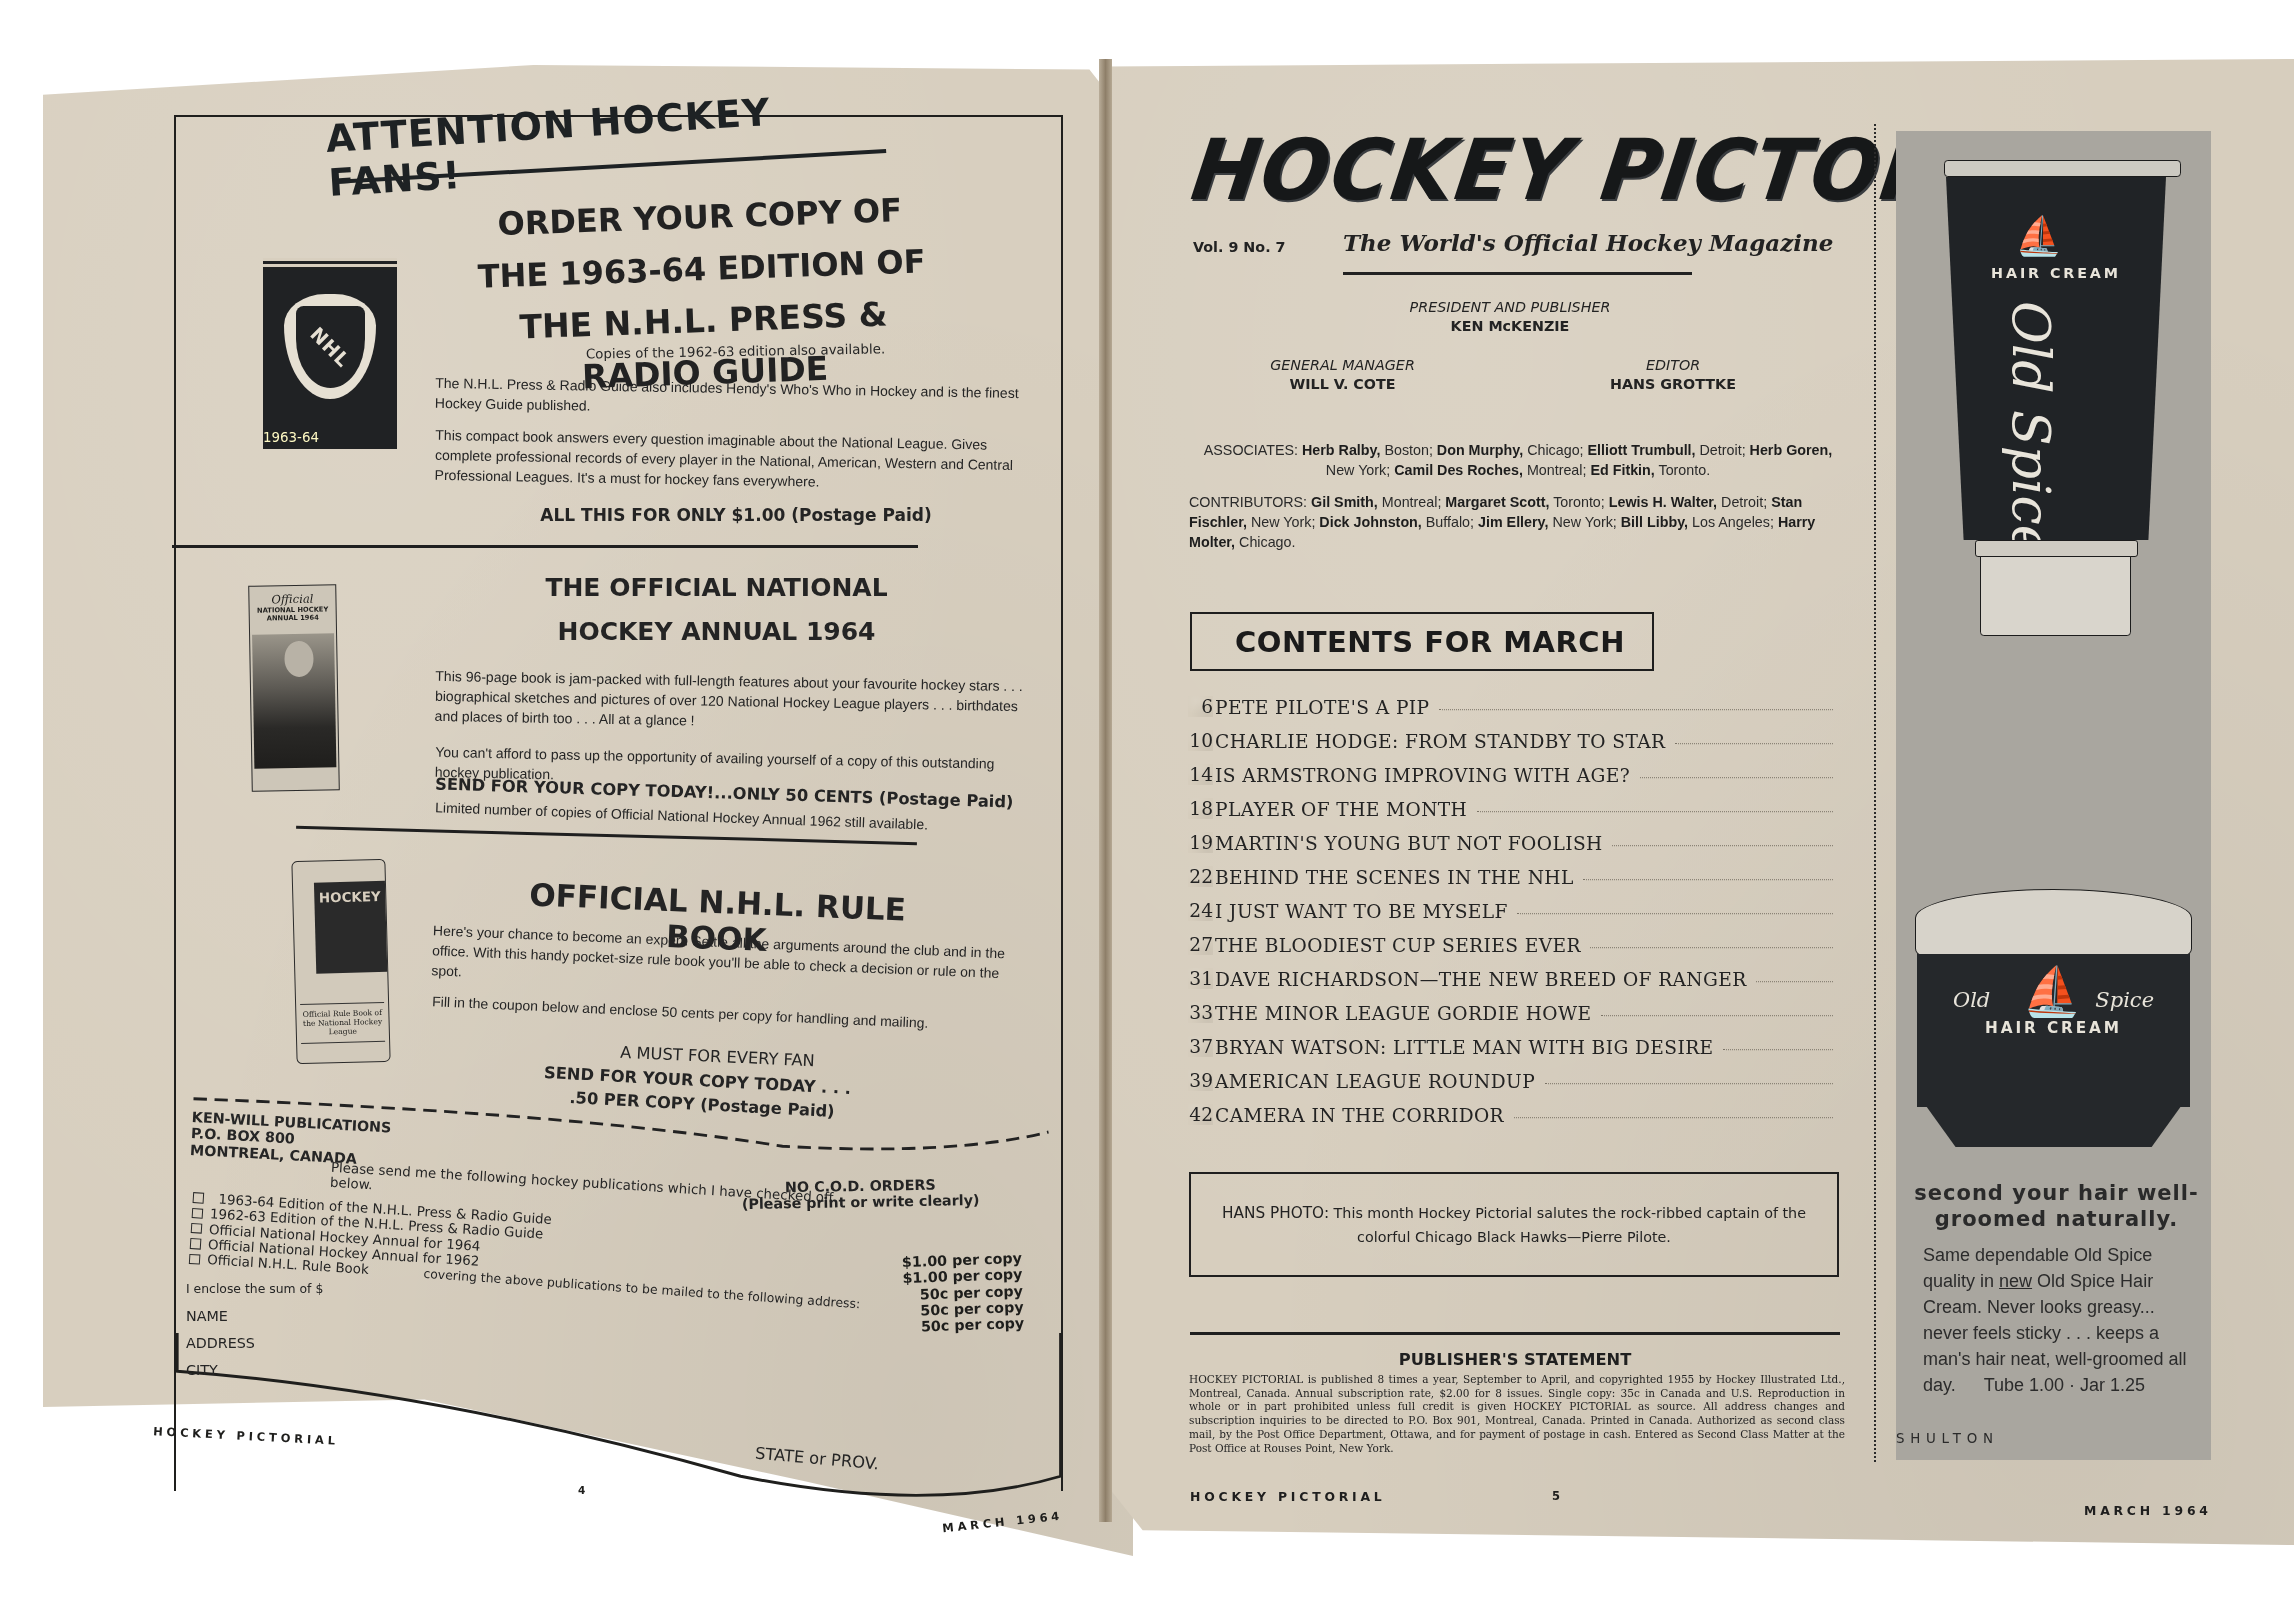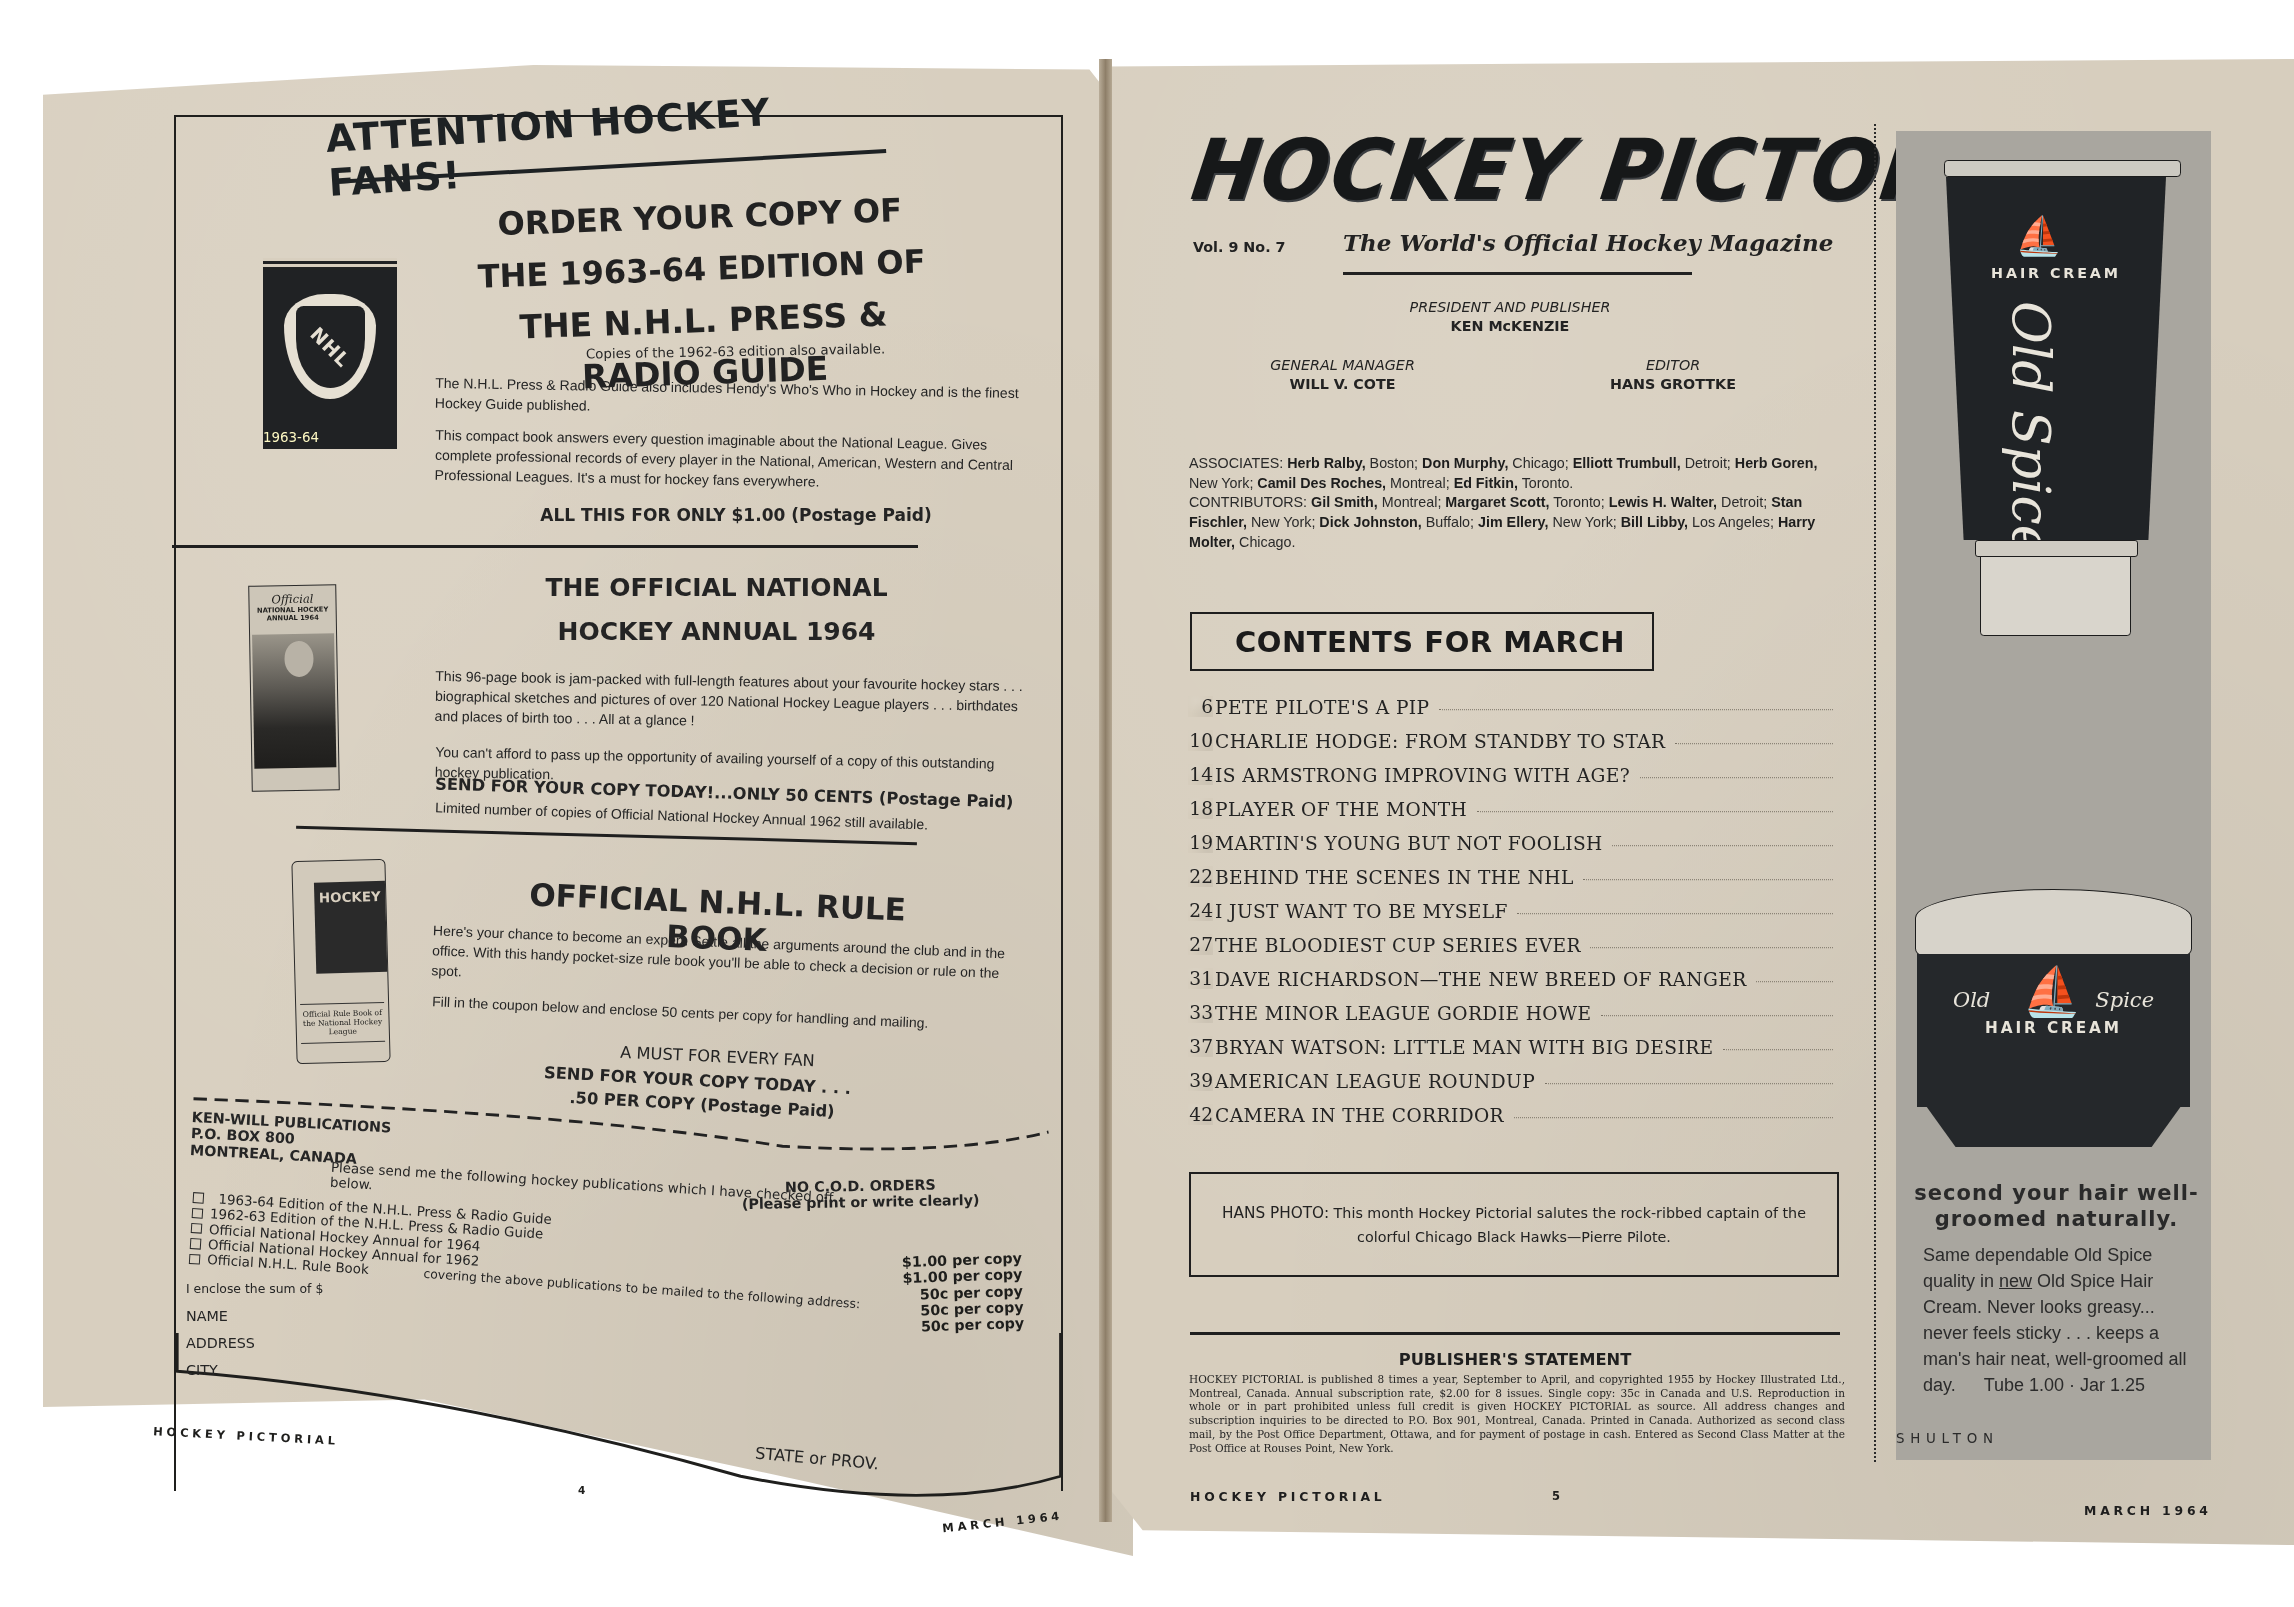--- a/index.html
+++ b/index.html
@@ -324,21 +324,21 @@
 </div>
 <div class="staff" style="left:1228px; top:356px; width:229px;">
   <div class="role">GENERAL MANAGER</div>
   <div class="name">WILL V. COTE</div>
 </div>
 <div class="staff" style="left:1568px; top:356px; width:210px;">
   <div class="role">EDITOR</div>
   <div class="name">HANS GROTTKE</div>
 </div>
 
-<div class="credits" id="associates" style="top:453px;"><span>ASSOCIATES: </span><b>Herb Ralby,</b><span> Boston; </span><b>Don Murphy,</b><span> Chicago; </span><b>Elliott Trumbull,</b><span> Detroit; </span><b>Herb Goren,</b><span> New York; </span><b>Camil Des Roches,</b><span> Montreal; </span><b>Ed Fitkin,</b><span> Toronto.</span></div>
+<div class="credits" id="associates" style="top:440px;text-align:center;"><span>ASSOCIATES: </span><b>Herb Ralby,</b><span> Boston; </span><b>Don Murphy,</b><span> Chicago; </span><b>Elliott Trumbull,</b><span> Detroit; </span><b>Herb Goren,</b><span> New York; </span><b>Camil Des Roches,</b><span> Montreal; </span><b>Ed Fitkin,</b><span> Toronto.</span></div>
 <div class="credits" id="contributors" style="top:492px;"><span>CONTRIBUTORS: </span><b>Gil Smith,</b><span> Montreal; </span><b>Margaret Scott,</b><span> Toronto; </span><b>Lewis H. Walter,</b><span> Detroit; </span><b>Stan Fischler,</b><span> New York; </span><b>Dick Johnston,</b><span> Buffalo; </span><b>Jim Ellery,</b><span> New York; </span><b>Bill Libby,</b><span> Los Angeles; </span><b>Harry Molter,</b><span> Chicago.</span></div>
 
 <div class="contents-box">CONTENTS FOR MARCH</div>
 
 <div class="toc" id="toc">
     <div class="toc-row">
       <span class="star">★</span>
       <span class="title">PETE PILOTE'S A PIP</span>
       <span class="dots"></span>
       <span class="page">6</span>

